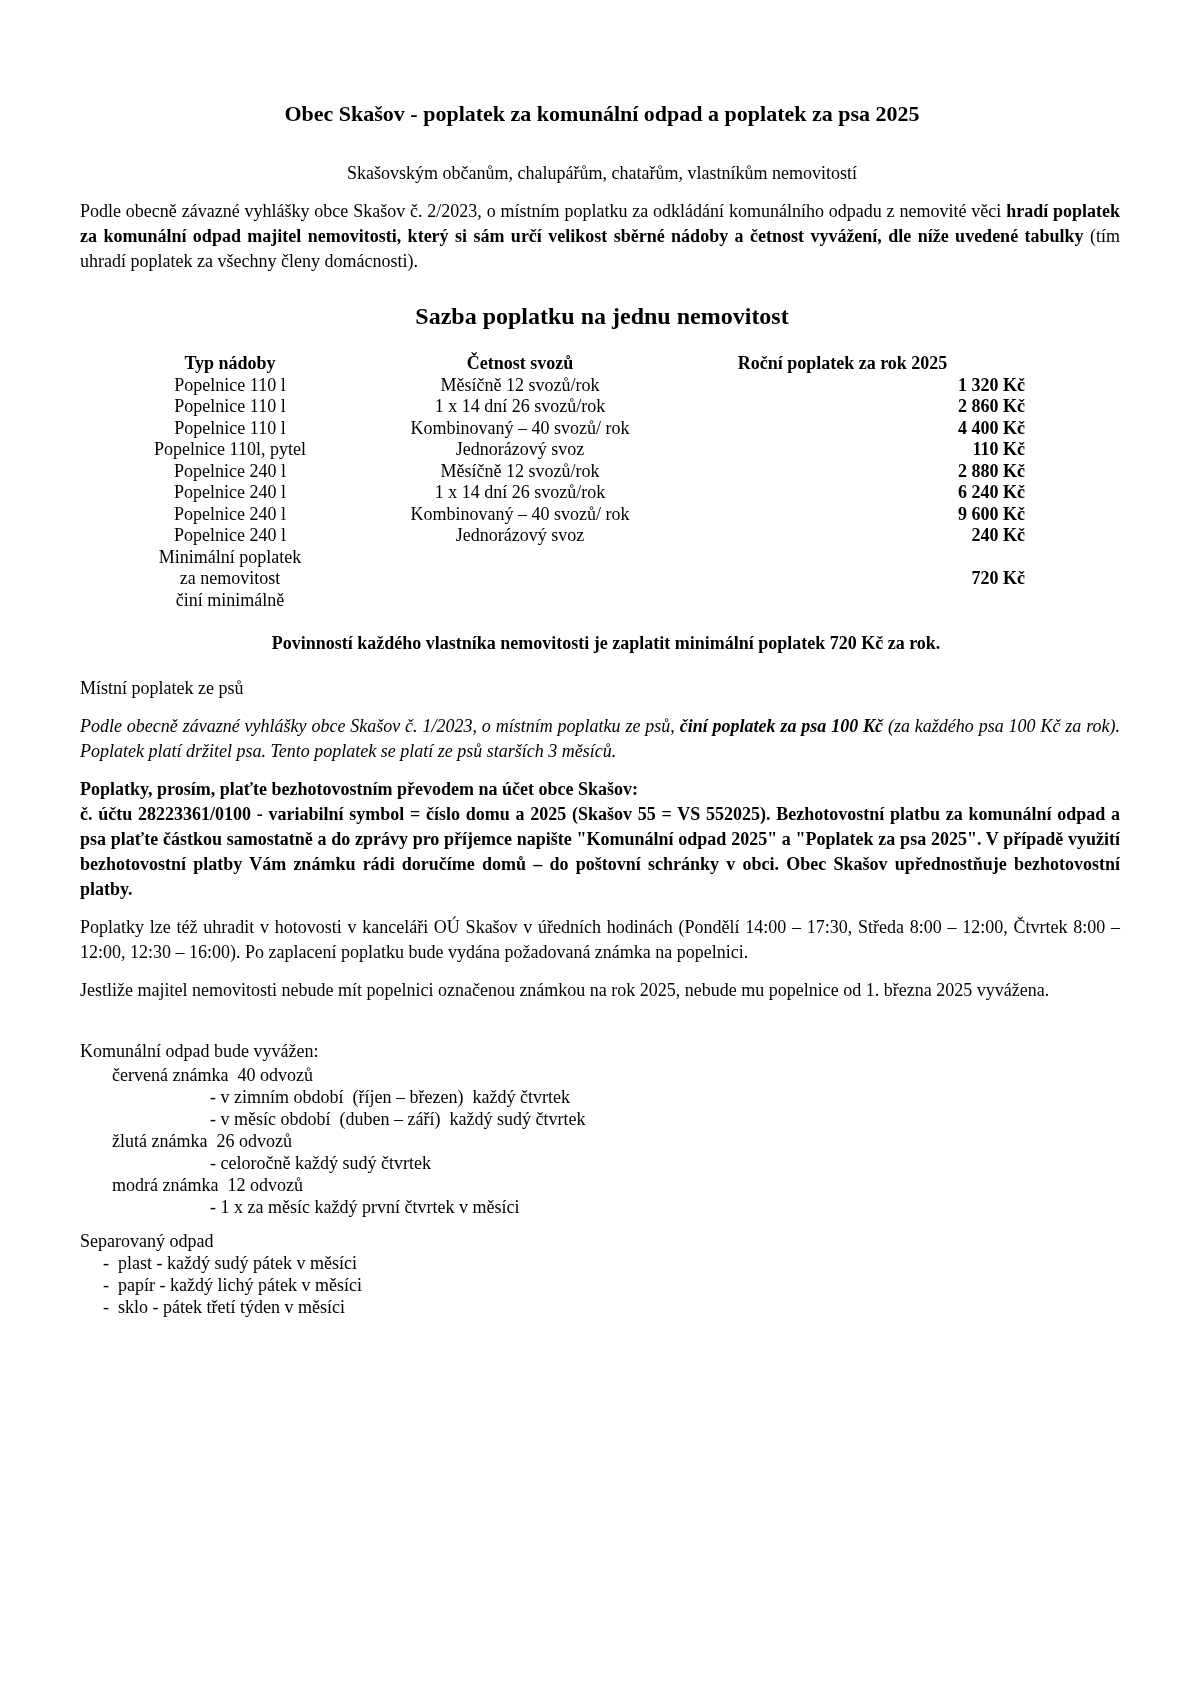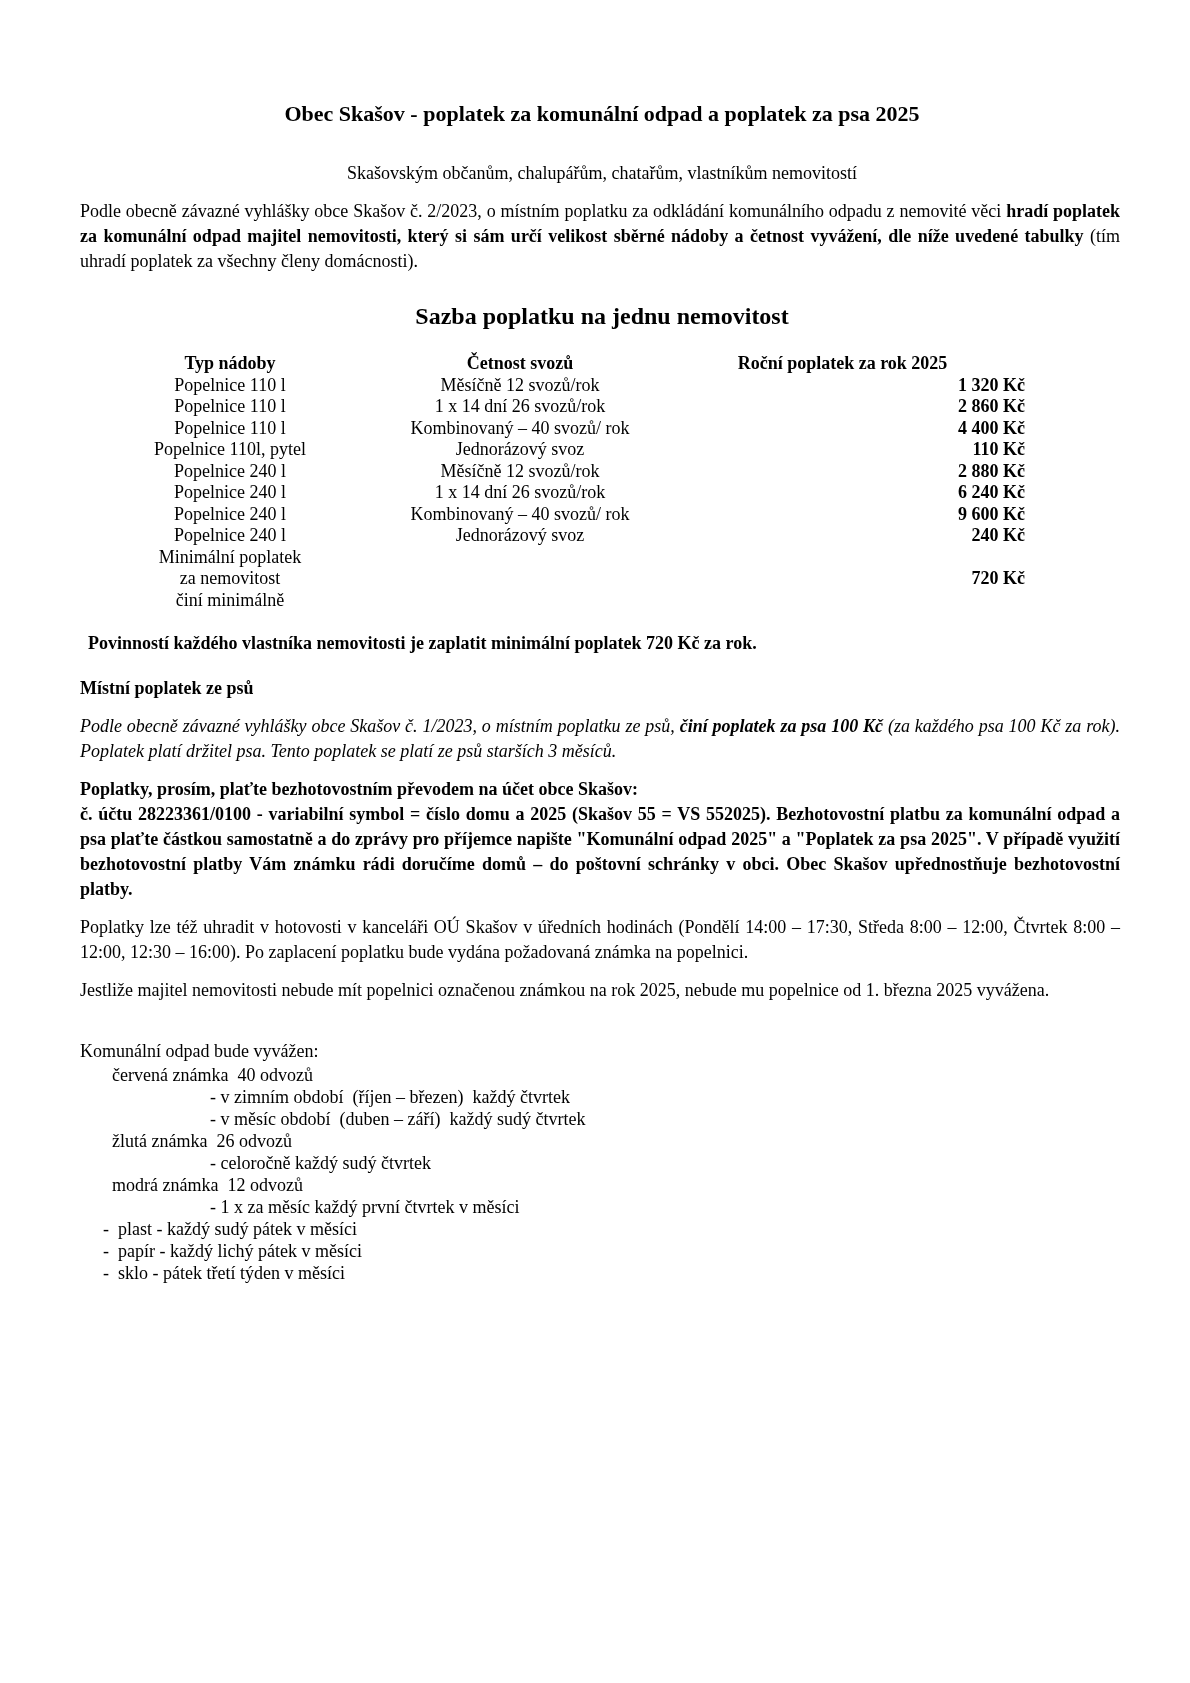--- a/index.html
+++ b/index.html
@@ -46,22 +46,22 @@
     padding: 0;
     font-size: 18px;
     line-height: 21.5px;
     vertical-align: top;
   }
   .col-type { width: 300px; text-align: center; }
   .col-freq { width: 280px; text-align: center; }
   .col-fee  { width: 365px; }
   th.col-fee { text-align: center; }
   td.col-fee { text-align: right; font-weight: bold; }
-  .obligation { margin: 20px 0 0 8px; font-weight: bold; }
-  .sub-heading { margin: 20px 0 0 0; font-weight: bold; }
+  .obligation { margin: 20px 0 0 8px; font-weight: bold; text-align: center; }
+  .sub-heading { margin: 20px 0 0 0; font-weight: normal; }
   .tight { margin-top: 0; font-style: italic; }
   .payment { font-weight: bold; }
   .schedule-heading { margin: 36px 0 0 0; }
   .schedule-label {
     margin: 0 0 0 32px;
     line-height: 22px;
     white-space: pre-wrap;
   }
   .schedule-detail {
     margin: 0 0 0 130px;
@@ -174,20 +174,21 @@
 
   <p class="schedule-heading">Komunální odpad bude vyvážen:</p>
   <div class="schedule-label">červená známka  40 odvozů</div>
   <div class="schedule-detail">- v zimním období  (říjen – březen)  každý čtvrtek</div>
   <div class="schedule-detail">- v měsíc období  (duben – září)  každý sudý čtvrtek</div>
   <div class="schedule-label">žlutá známka  26 odvozů</div>
   <div class="schedule-detail">- celoročně každý sudý čtvrtek</div>
   <div class="schedule-label">modrá známka  12 odvozů</div>
   <div class="schedule-detail">- 1 x za měsíc každý první čtvrtek v měsíci</div>
 
+  <p class="separated-heading">Separovaný odpad</p>
   <div class="separated-item">-  plast - každý sudý pátek v měsíci</div>
   <div class="separated-item">-  papír - každý lichý pátek v měsíci</div>
   <div class="separated-item">-  sklo - pátek třetí týden v měsíci</div>
 
   <p class="place-date">Ve Skašově dne 10. ledna 2025</p>
 
   <div class="signature">
     <div>Bc. Luboš Tříska, DiS.</div>
     <div>starosta obce Skašov</div>
   </div>

